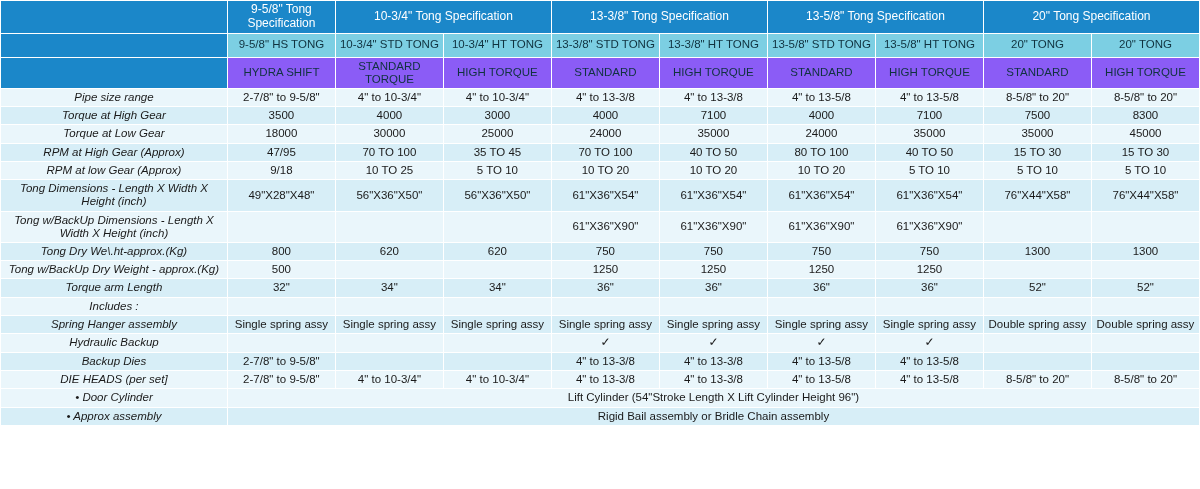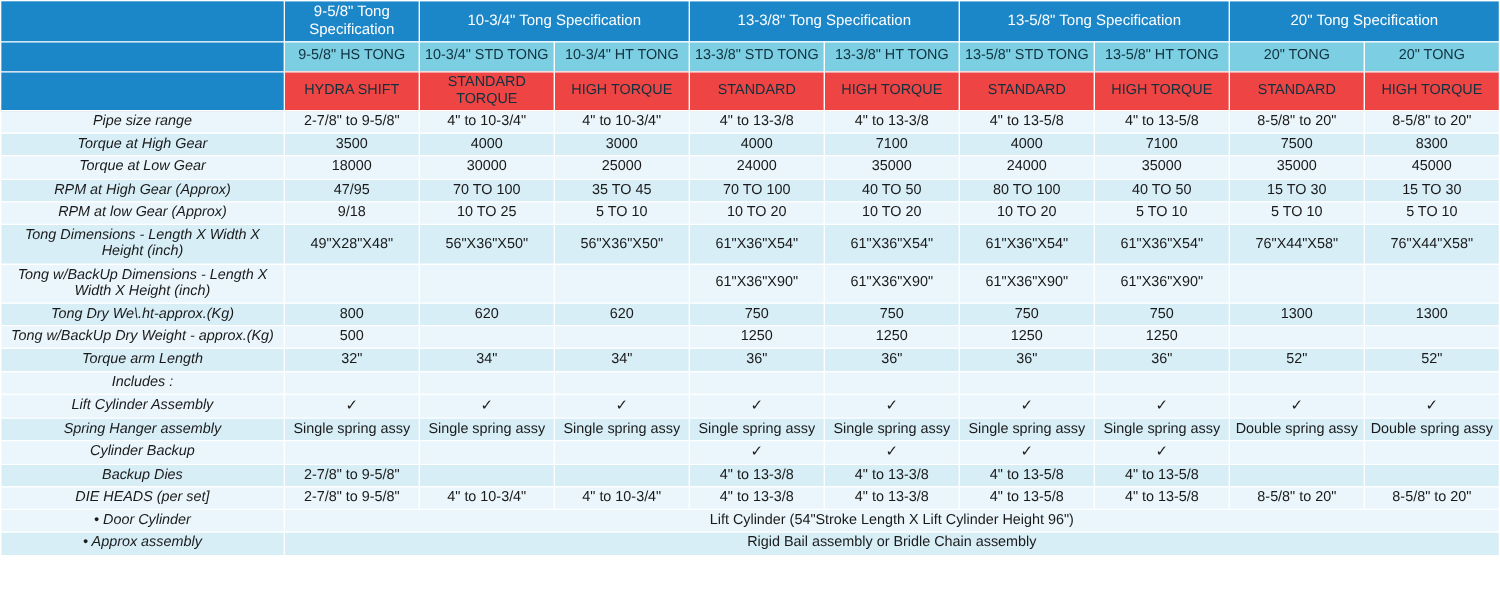--- a/index.html
+++ b/index.html
@@ -35,21 +35,21 @@
     font-size: 12px;
     height: 22px;
   }
   .hdr-model {
     background: #7ccfe3;
     color: #10323f;
     font-size: 11.5px;
     height: 24px;
   }
   .hdr-torque {
-    background: #ef4444;
+    background: #8b5cf6;
     color: #10323f;
     font-size: 11.5px;
     height: 24px;
   }
   .hdr-left {
     background: #1b87c9;
   }
   
   .row-a td { background: #eaf6fb; }
   .row-b td { background: #d7eef7; }
@@ -247,53 +247,41 @@
       <td></td>
       <td></td>
       <td></td>
       <td></td>
       <td></td>
       <td></td>
       <td></td>
       <td></td>
       <td></td>
     </tr>
-    <tr class="row-a">
-      <td class="label">Lift Cylinder Assembly</td>
+    <tr class="row-b">
+      <td class="label">Spring Hanger assembly</td>
+      <td>Single spring assy</td>
+      <td>Single spring assy</td>
+      <td>Single spring assy</td>
+      <td>Single spring assy</td>
+      <td>Single spring assy</td>
+      <td>Single spring assy</td>
+      <td>Single spring assy</td>
+      <td>Double spring assy</td>
+      <td>Double spring assy</td>
+    </tr>
+    <tr class="row-a">
+      <td class="label">Hydraulic Backup</td>
+      <td class="check"></td>
+      <td class="check"></td>
+      <td class="check"></td>
       <td class="check">✓</td>
       <td class="check">✓</td>
       <td class="check">✓</td>
       <td class="check">✓</td>
-      <td class="check">✓</td>
-      <td class="check">✓</td>
-      <td class="check">✓</td>
-      <td class="check">✓</td>
-      <td class="check">✓</td>
-    </tr>
-    <tr class="row-b">
-      <td class="label">Spring Hanger assembly</td>
-      <td>Single spring assy</td>
-      <td>Single spring assy</td>
-      <td>Single spring assy</td>
-      <td>Single spring assy</td>
-      <td>Single spring assy</td>
-      <td>Single spring assy</td>
-      <td>Single spring assy</td>
-      <td>Double spring assy</td>
-      <td>Double spring assy</td>
-    </tr>
-    <tr class="row-a">
-      <td class="label">Cylinder Backup</td>
-      <td class="check"></td>
-      <td class="check"></td>
-      <td class="check"></td>
-      <td class="check">✓</td>
-      <td class="check">✓</td>
-      <td class="check">✓</td>
-      <td class="check">✓</td>
       <td class="check"></td>
       <td class="check"></td>
     </tr>
     <tr class="row-b">
       <td class="label">Backup Dies</td>
       <td>2-7/8" to 9-5/8"</td>
       <td></td>
       <td></td>
       <td>4" to 13-3/8</td>
       <td>4" to 13-3/8</td>

